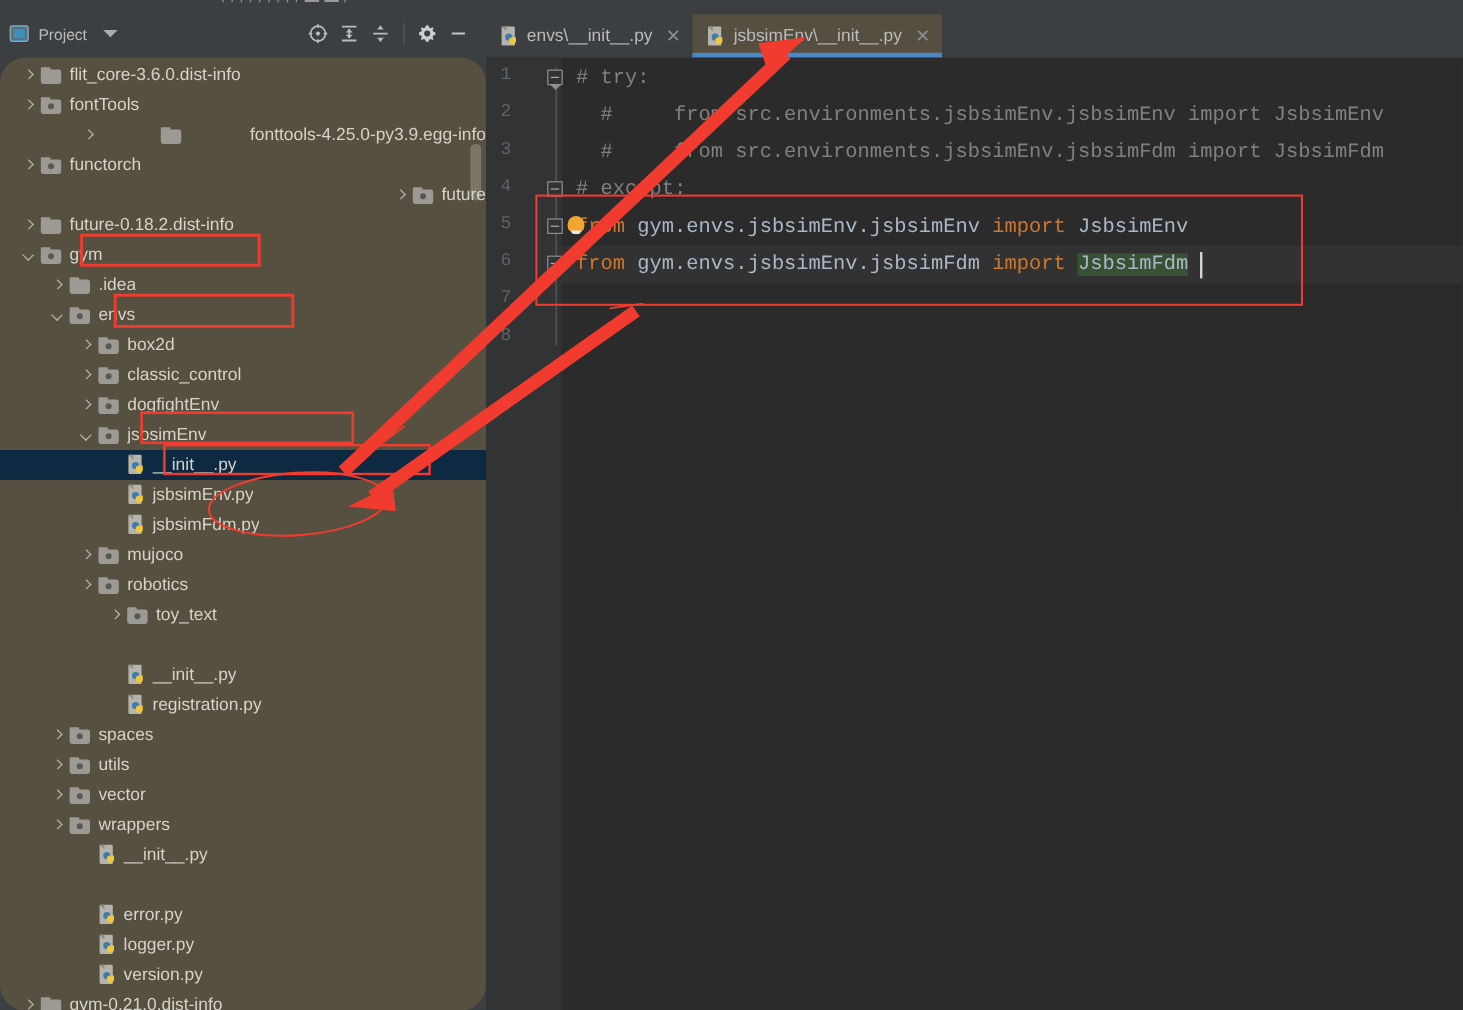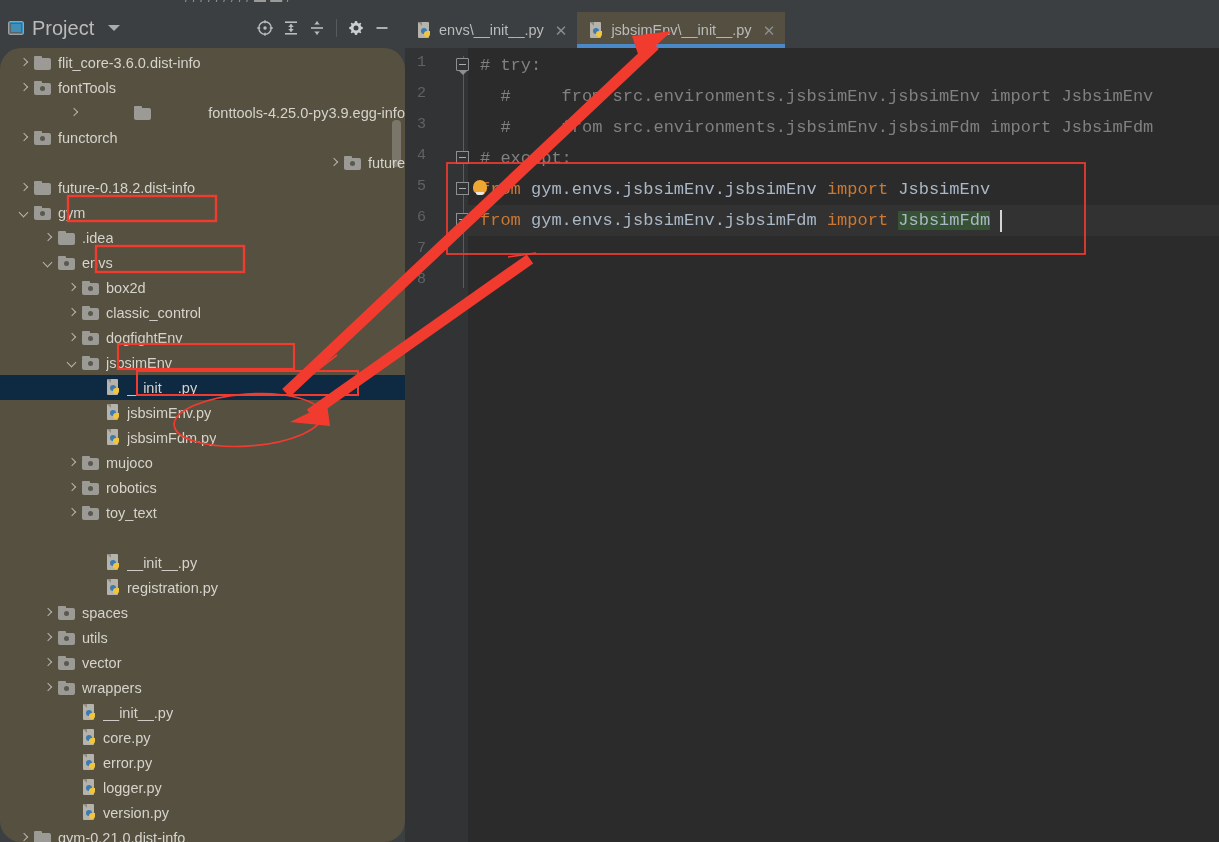--- a/index.html
+++ b/index.html
@@ -31,21 +31,21 @@
   }
   .tw-title{display:flex;align-items:center;gap:8px;padding-left:8px;}
   .proj-icon{
     width:16px;height:14px;border:1.6px solid #9ba0a3;border-radius:2px;
     background:#3592c4;box-sizing:border-box;position:relative;
   }
   .proj-icon::after{
     content:"";position:absolute;left:1px;top:1px;right:1px;bottom:1px;
     background:#3f8fb8;border:1px solid #5b6367;box-sizing:border-box;
   }
-  .tw-title-text{font-size:20px;color:#bbbbbb;}
+  .tw-title-text{font-size:13px;color:#bbbbbb;}
   .chev-down{
     margin-left:6px;width:0;height:0;
     border-left:6px solid transparent;border-right:6px solid transparent;
     border-top:6px solid #a9adb0;
   }
   .tw-actions{margin-left:auto;display:flex;align-items:center;gap:0px;padding-right:10px;}
   .ticon{width:26px;height:26px;display:flex;align-items:center;justify-content:center;}
   .tw-sep{width:1px;height:18px;background:#555a5d;margin:0 6px;}
 
   
@@ -443,21 +443,21 @@
       <div class="row" style="position: absolute; left: 0px; right: 0px; top: 427px; align-items: center;">
         <span style="width: 66px; flex: 0 0 auto;"></span>
         <span class="arrow right"></span>
         <span class="folder pkg">
           <span class="tabtop"></span>
           <span class="body"></span>
           <span class="dot"></span>
         </span>
         <span class="label">robotics</span>
       </div>
-      <div class="row" style="position: absolute; left: 0px; right: 0px; top: 452px;">
+      <div class="row" style="position: absolute; left: 0px; right: 0px; top: 452px; padding-left: 24px;">
         <span style="width: 66px; flex: 0 0 auto;"></span>
         <span class="arrow right"></span>
         <span class="folder pkg">
           <span class="tabtop"></span>
           <span class="body"></span>
           <span class="dot"></span>
         </span>
         <span class="label">toy_text</span>
       </div>
       <div class="row" style="position: absolute; left: 0px; right: 0px; top: 502px;">
@@ -525,31 +525,20 @@
       <div class="row" style="position: absolute; left: 0px; right: 0px; top: 652px;">
         <span style="width: 66px; flex: 0 0 auto;"></span>
         <span class="arrow none"></span>
         <span class="pyicon" style="margin-right: 6px;">
           <span class="page"></span>
           <span class="fold"></span>
           <span class="snake-b"></span>
           <span class="snake-y"></span>
         </span>
         <span class="label">__init__.py</span>
-      </div>
-      <div class="row" style="position: absolute; left: 0px; right: 0px; top: 677px;">
-        <span style="width: 66px; flex: 0 0 auto;"></span>
-        <span class="arrow none"></span>
-        <span class="pyicon" style="margin-right: 6px;">
-          <span class="page"></span>
-          <span class="fold"></span>
-          <span class="snake-b"></span>
-          <span class="snake-y"></span>
-        </span>
-        <span class="label">core.py</span>
       </div>
       <div class="row" style="position: absolute; left: 0px; right: 0px; top: 702px;">
         <span style="width: 66px; flex: 0 0 auto;"></span>
         <span class="arrow none"></span>
         <span class="pyicon" style="margin-right: 6px;">
           <span class="page"></span>
           <span class="fold"></span>
           <span class="snake-b"></span>
           <span class="snake-y"></span>
         </span>

